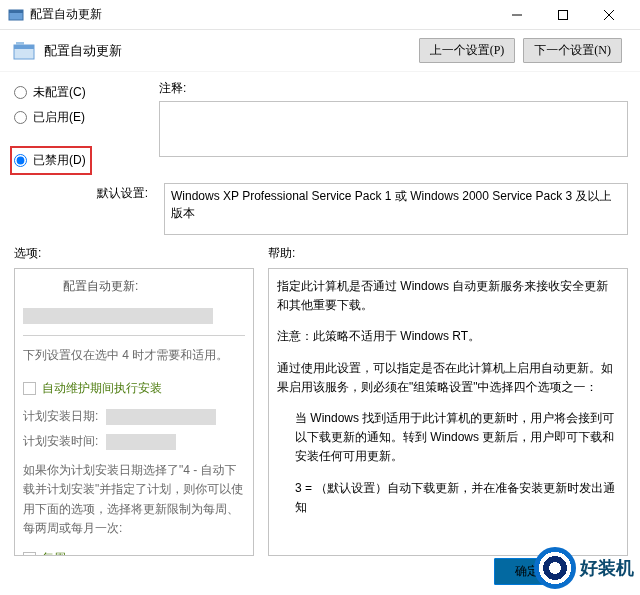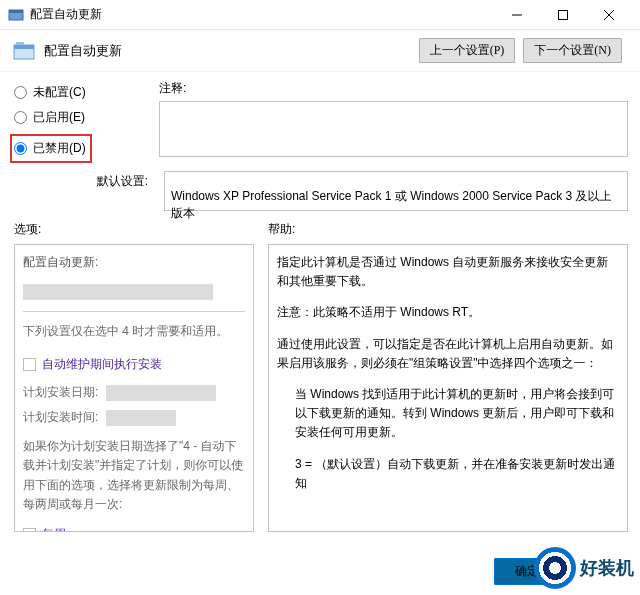--- a/index.html
+++ b/index.html
@@ -57,60 +57,60 @@
   }
   .radio-col { width: 140px; }
   .radio-item {
     display: flex; align-items: center; padding: 4px 0; font-size: 12px;
   }
   .radio-item input { margin-right: 6px; }
   .radio-highlight {
     border: 2px solid #d33;
     padding: 2px 4px 2px 2px;
     margin-left: -4px;
-    margin-top: 4px;
+    margin-top: 16px;
     display: inline-flex; align-items: center;
   }
   .right-col { flex: 1; }
   .label-sm { font-size: 12px; margin-bottom: 4px; display: block; }
   .commentbox {
     width: 100%; height: 56px;
     border: 1px solid #c3c3c3;
     resize: none;
     font-family: inherit; font-size: 12px;
     padding: 2px;
   }
   .platform-row {
     display: flex; align-items: flex-start; padding: 8px 12px 0 14px; gap: 10px;
   }
   .platform-label { width: 140px; text-align: right; padding-right: 6px; padding-top: 2px; }
   .platform-box {
-    flex: 1; border: 1px solid #c3c3c3; padding: 16px 6px; font-size: 12px;
-    height: 40px;
+    flex: 1; border: 1px solid #c3c3c3; padding: 4px 6px; font-size: 12px;
+    height: 52px;
   }
   .columns {
     display: flex; padding: 10px 12px 0 14px; gap: 14px;
   }
   .col-left { width: 240px; }
   .col-right { flex: 1; }
   .col-head { font-size: 12px; margin-bottom: 6px; }
   .scrollpane {
     border: 1px solid #c3c3c3;
     height: 288px;
     overflow-y: scroll;
     padding: 8px 8px;
     font-size: 12px;
     line-height: 1.6;
     background: #fff;
   }
   .scrollpane.opts { color: #6a6a6a; }
-  .sp-title { color: #555; margin-bottom: 10px; }
+  .sp-title { color: #555; margin-bottom: 10px; margin-left: 40px; }
   .sep { border: 0; border-top: 1px solid #d0d0d0; margin: 6px 0 10px 0; }
   .grayblock { display: inline-block; height: 16px; background: #dcdcdc; vertical-align: middle; }
-  .cb-row { display: flex; align-items: center; padding: 3px 0; color: #4c1d95; }
+  .cb-row { display: flex; align-items: center; padding: 3px 0; color: #4d7c0f; }
   .cb-row .cb {
     width: 13px; height: 13px; border: 1px solid #bdbdbd; margin-right: 6px; background: #fff;
   }
   .help-text p { margin-bottom: 12px; }
   .help-indent { padding-left: 18px; }
   .footer {
     position: absolute; bottom: 10px; right: 80px;
     display: flex; gap: 12px;
   }
   .watermark {

